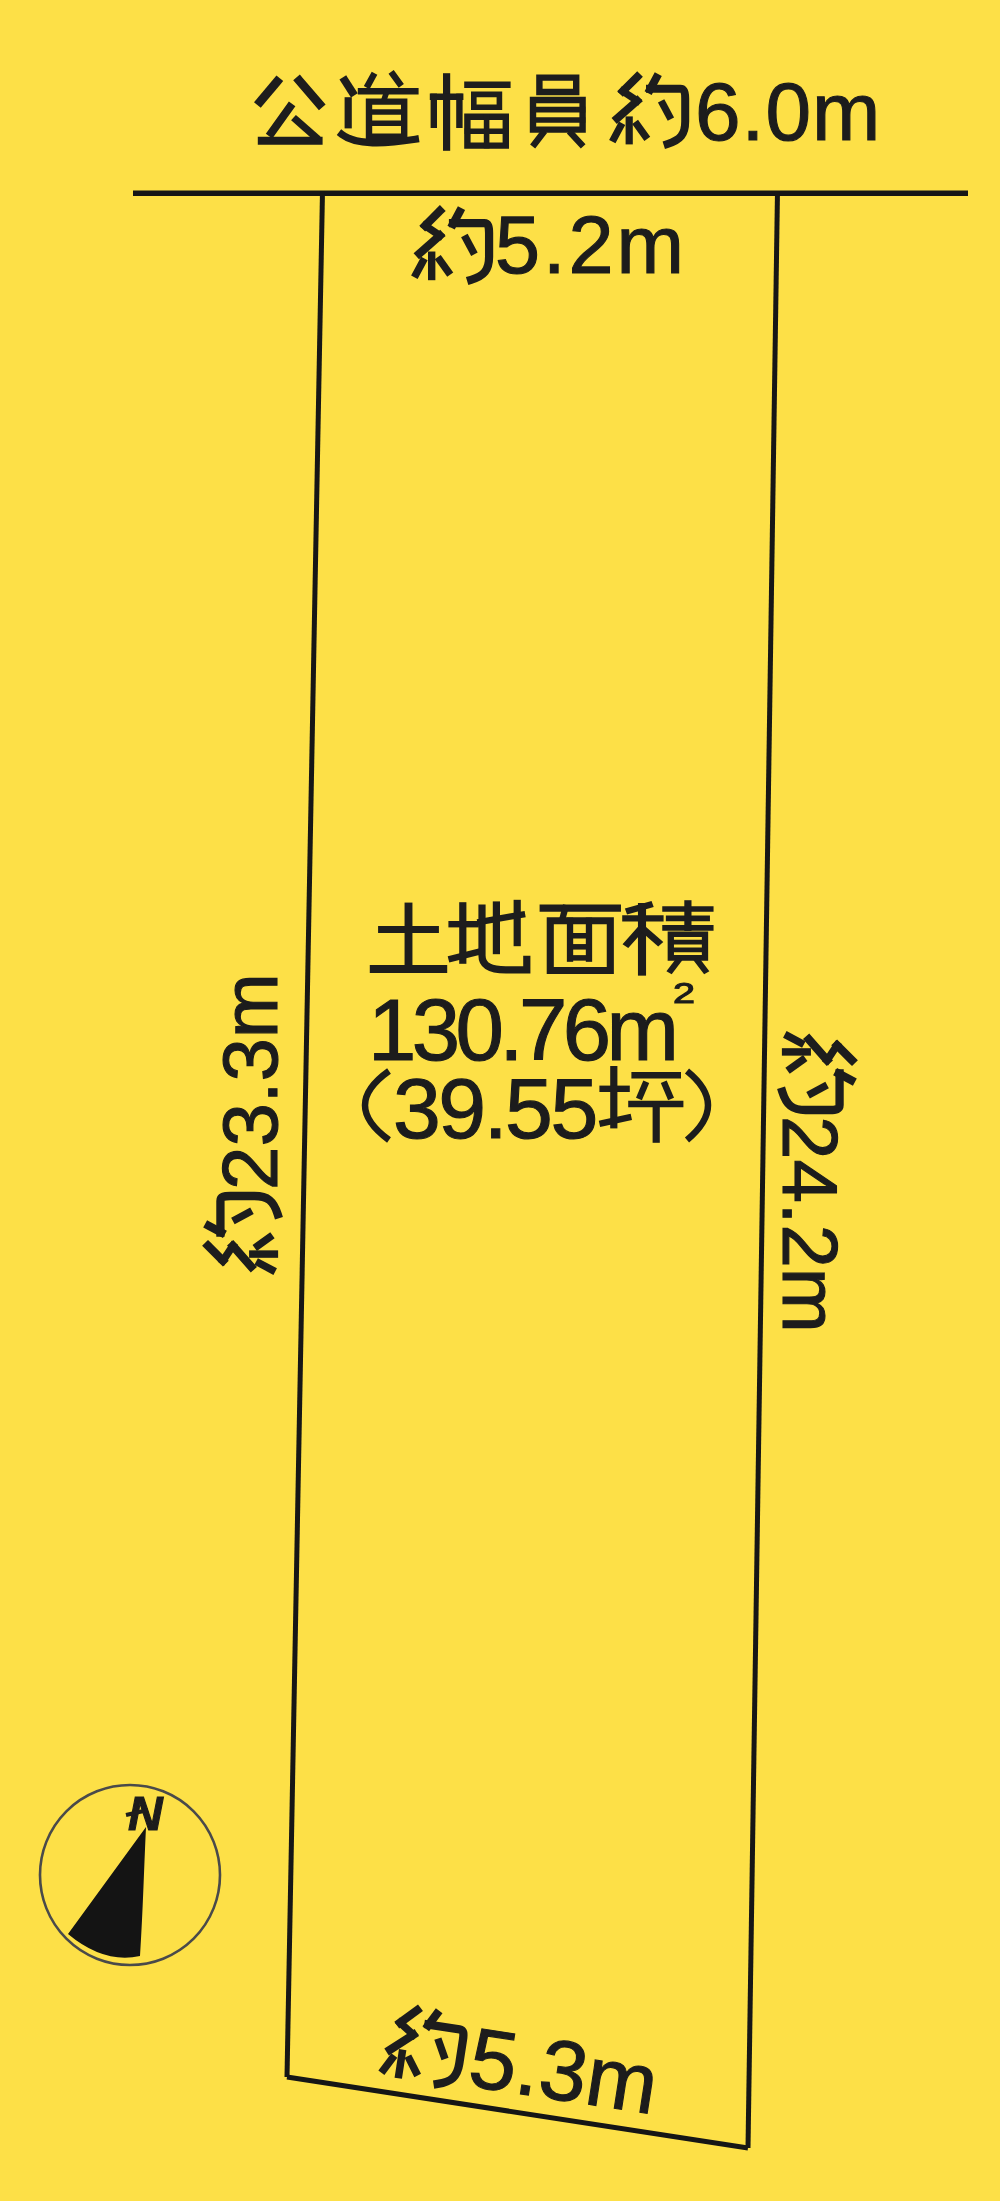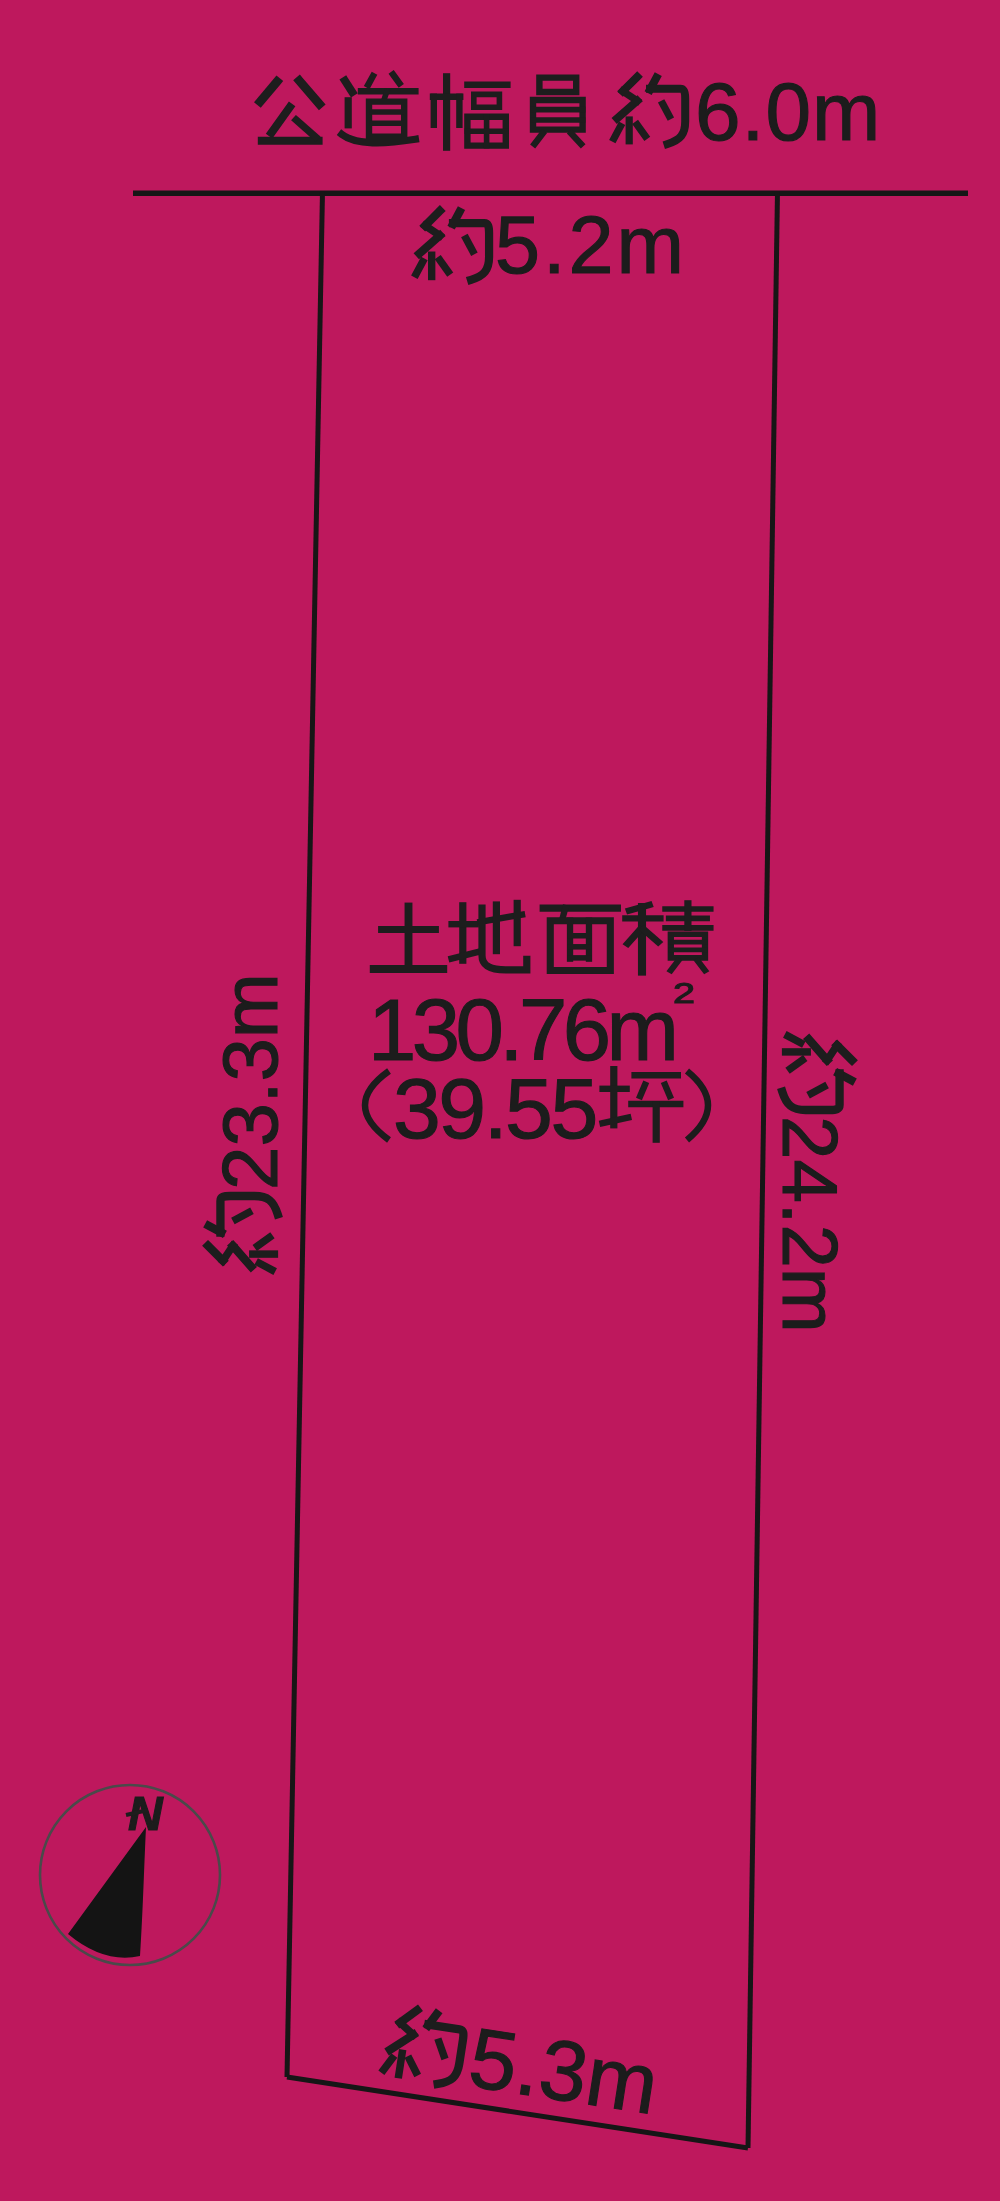--- a/index.html
+++ b/index.html
@@ -1,16 +1,16 @@
 <!DOCTYPE html>
 <html><head>
 <meta charset="utf-8">
 <style>
 html,body{margin:0;padding:0;background:#fff;}
-#page{position:relative;width:1000px;height:2201px;background:#be185d;overflow:hidden;}
+#page{position:relative;width:1000px;height:2201px;background:#fde047;overflow:hidden;}
 svg{filter:blur(0.55px);}
 text{font-family:"Liberation Sans",sans-serif;fill:#1c1c1c;stroke:#1c1c1c;stroke-width:1.1;}
 .ks{stroke:#1d1d1d;fill:none;stroke-linecap:square;}
 </style>
 </head>
 <body>
 <div id="page">
 <svg width="1000" height="2201" viewBox="0 0 1000 2201" xmlns="http://www.w3.org/2000/svg">
 <defs>
 

